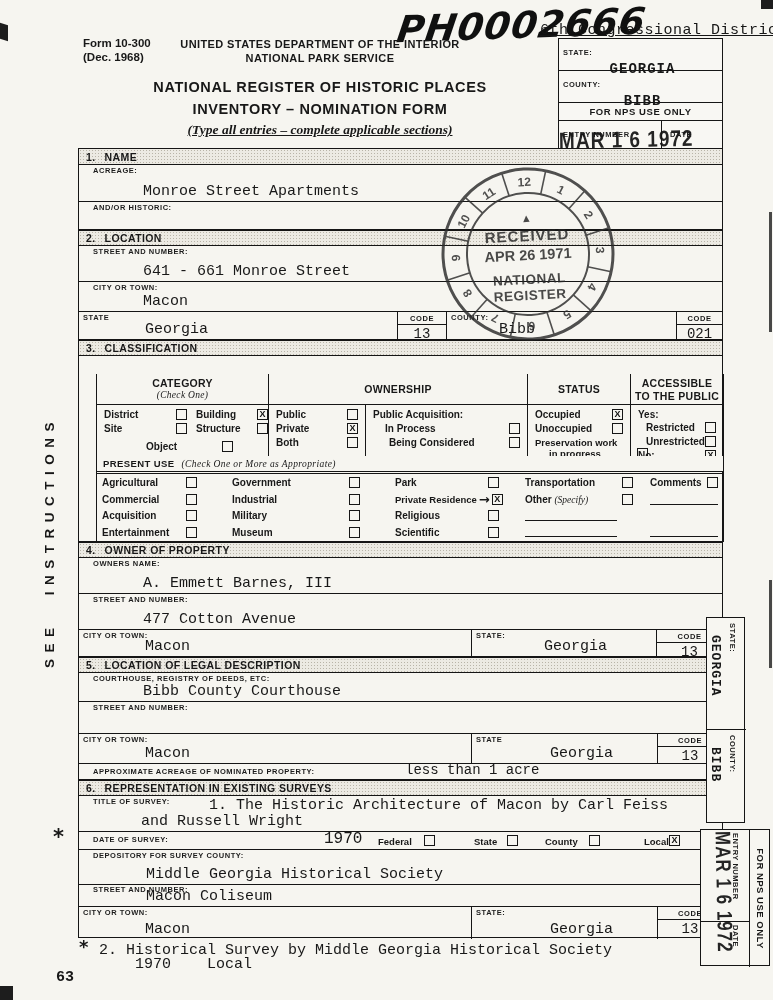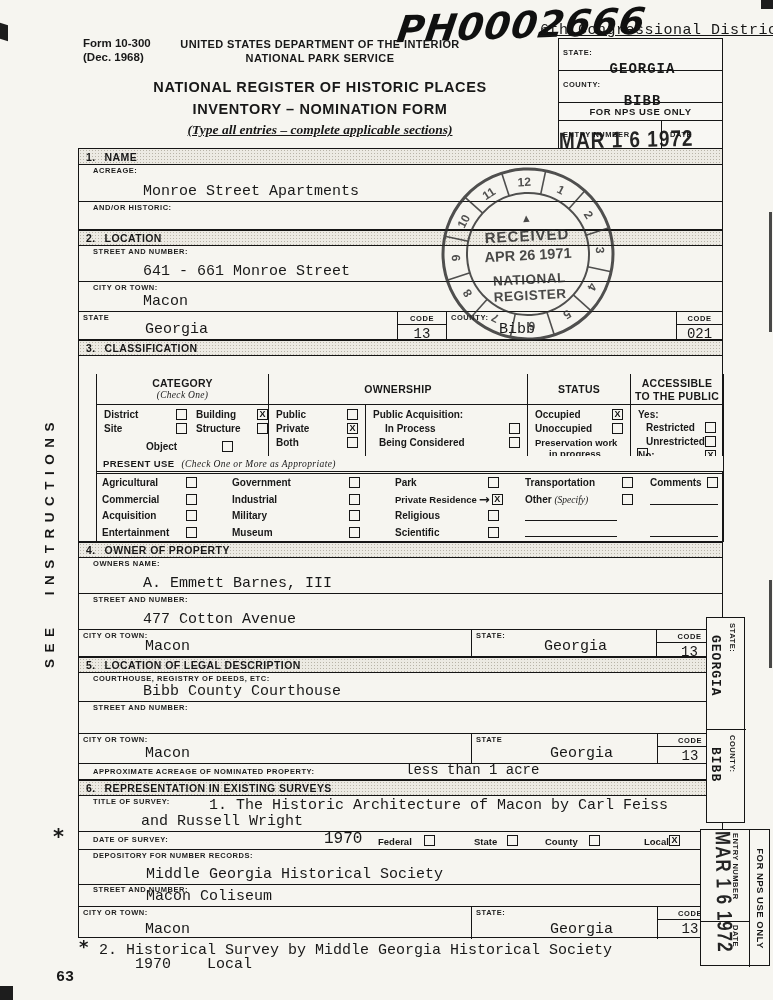--- a/index.html
+++ b/index.html
@@ -258,21 +258,21 @@
               <span class="cl">Both</span>
               <span class="cb"></span>
             </div>
           </div>
           <div style="width:162px;">
             <div style="font:700 10px 'Liberation Sans',sans-serif; margin-bottom:3px;">Public Acquisition:</div>
             <div class="ci" style="margin-left:12px;">
               <span class="cl">In Process</span>
               <span class="cb"></span>
             </div>
-            <div class="ci" style="margin-left:6px;">
+            <div class="ci" style="margin-left:16px;">
               <span class="cl">Being Considered</span>
               <span class="cb"></span>
             </div>
           </div>
           <div style="width:103px;">
             <div class="ci">
               <span class="cl">Occupied</span>
               <span class="cb checked"></span>
             </div>
             <div class="ci">
@@ -459,21 +459,21 @@
       <span style="position:absolute; left:299px; top:4px; font:700 9.5px 'Liberation Sans',sans-serif;">Federal</span>
       <span class="cb" style="position:absolute; left:345px; top:3px;"></span>
       <span style="position:absolute; left:395px; top:4px; font:700 9.5px 'Liberation Sans',sans-serif;">State</span>
       <span class="cb" style="position:absolute; left:428px; top:3px;"></span>
       <span style="position:absolute; left:466px; top:4px; font:700 9.5px 'Liberation Sans',sans-serif;">County</span>
       <span class="cb" style="position:absolute; left:510px; top:3px;"></span>
       <span style="position:absolute; left:565px; top:4px; font:700 9.5px 'Liberation Sans',sans-serif;">Local</span>
       <span class="cb checked" style="position:absolute; left:590px; top:3px;"></span>
     </div>
     <div class="fr" style="height:35px;">
-      <span class="lbl">DEPOSITORY FOR NUMBER RECORDS:</span>
+      <span class="lbl">DEPOSITORY FOR SURVEY COUNTY:</span>
       <span class="fv" style="left:67px;">Middle Georgia Historical Society</span>
     </div>
     <div class="fr" style="height:22px;">
       <span class="lbl" style="top:1px;">STREET AND NUMBER:</span>
       <span class="fv" style="left:67px;">Macon Coliseum</span>
     </div>
     <div class="fr split" style="height:32px; border-bottom:none;">
       <div class="cell" style="width:392px;">
         <span class="lbl" style="position:absolute;left:4px;top:2px;">CITY OR TOWN:</span>
         <span class="fv" style="left:66px;">Macon</span>

